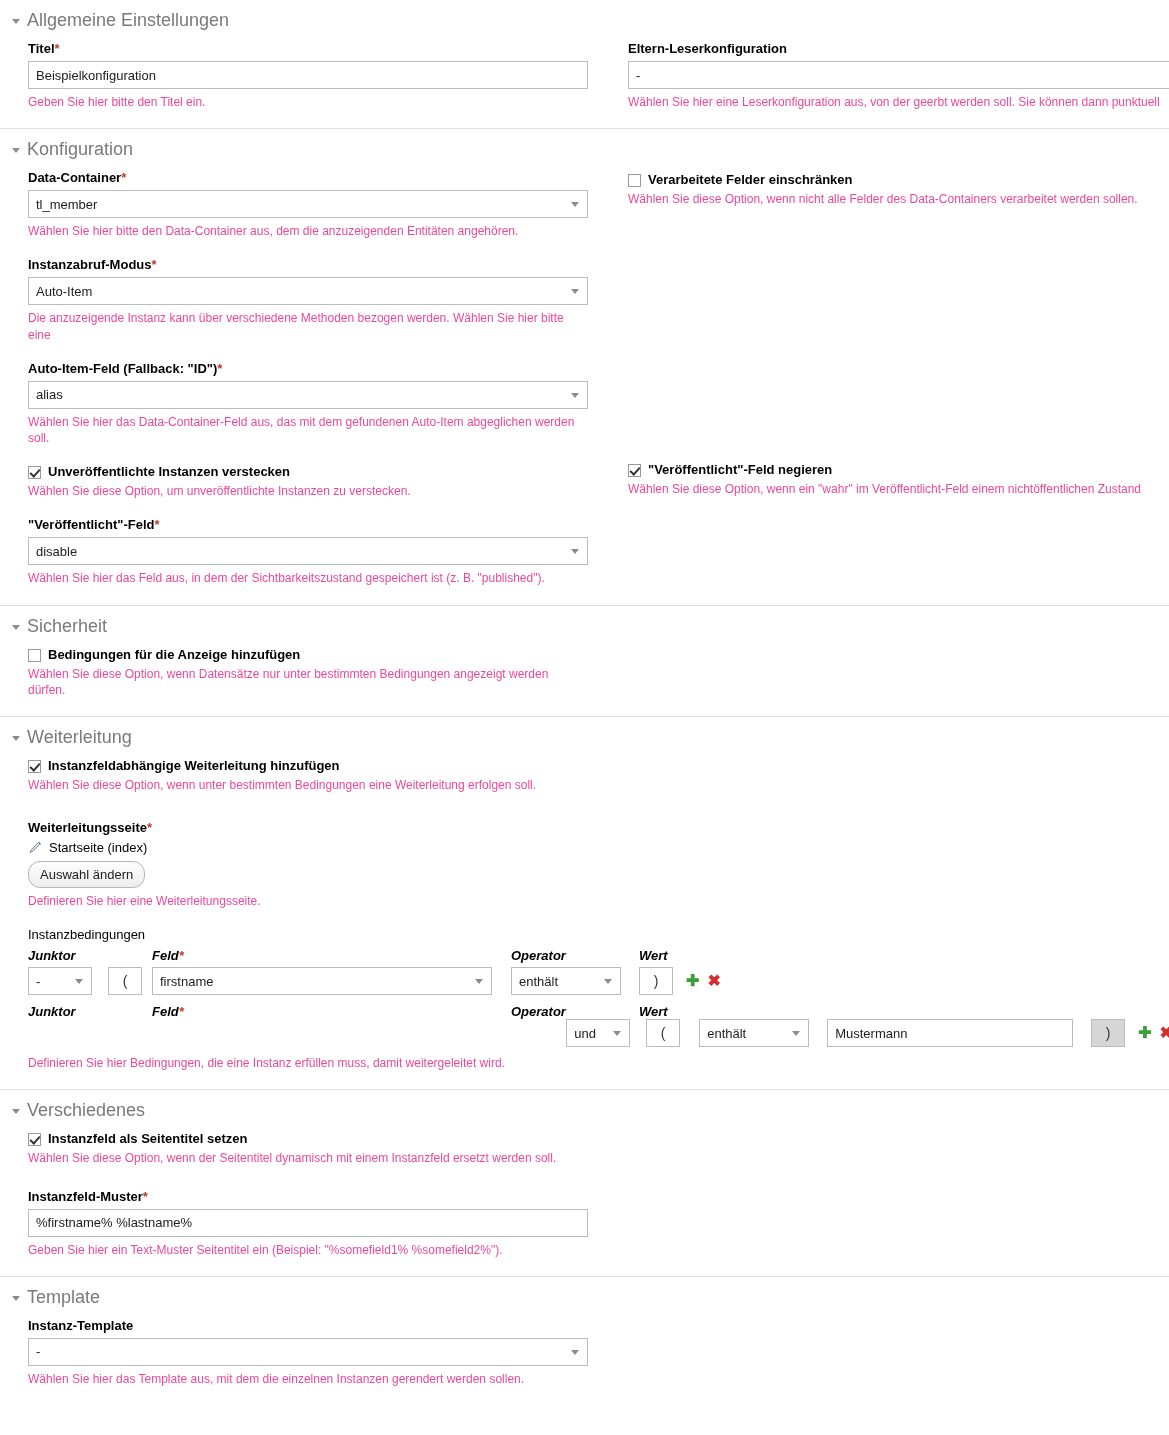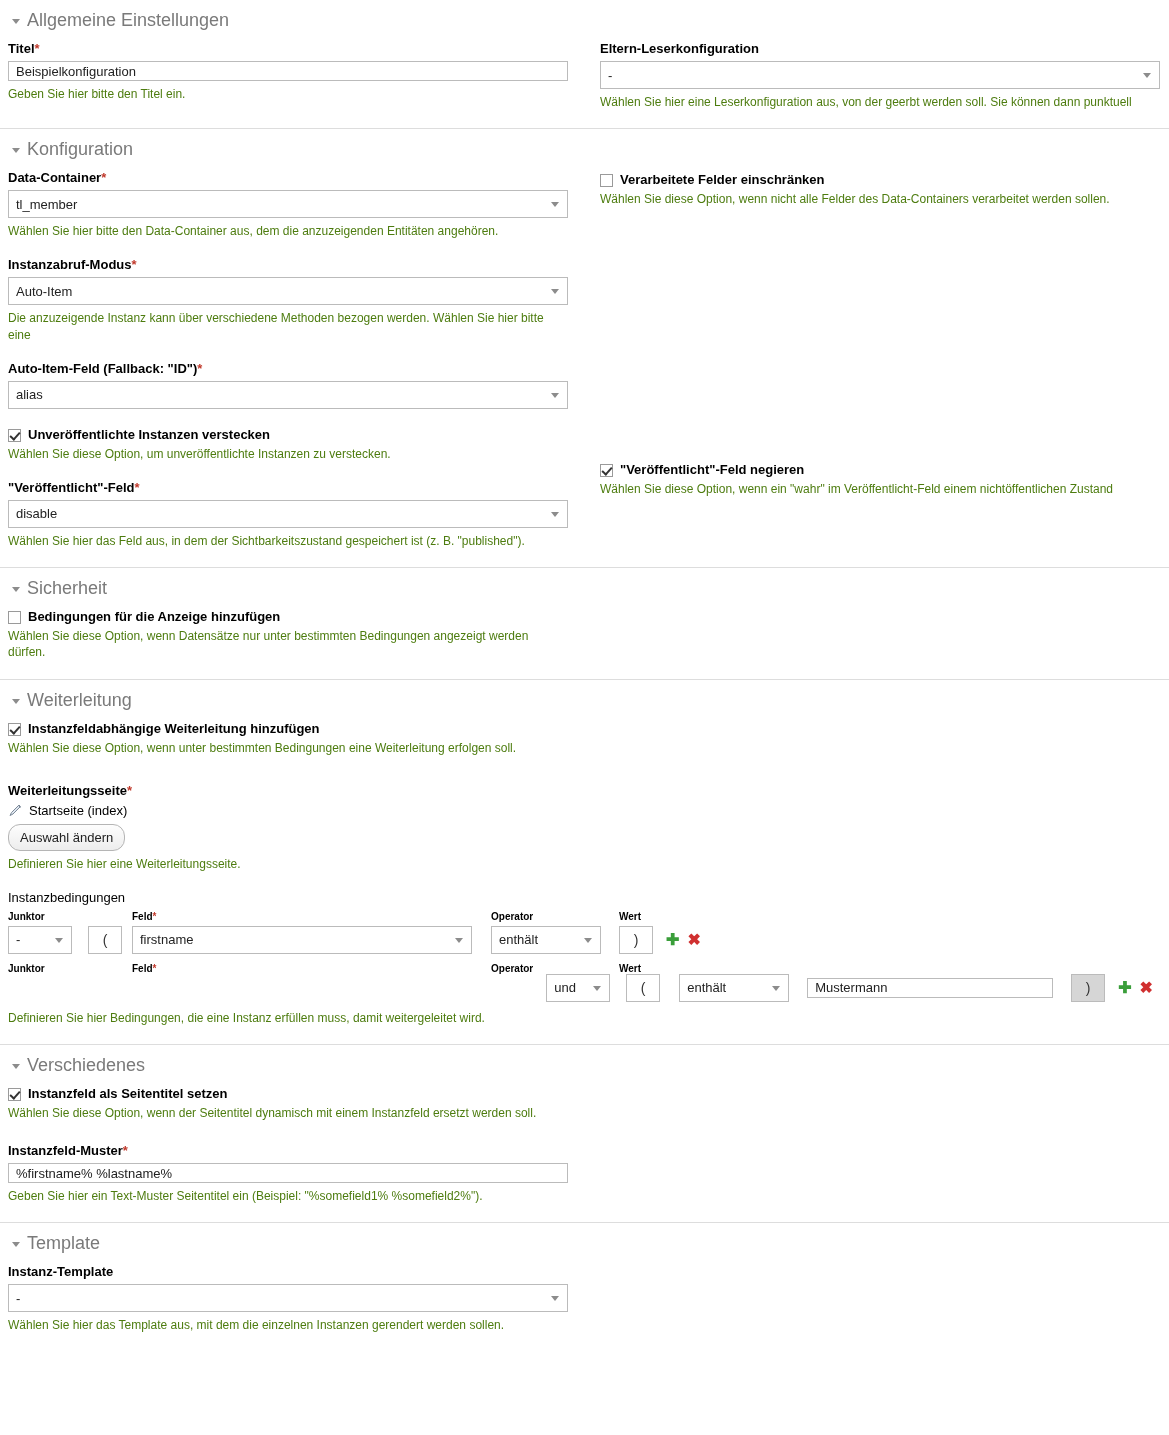--- a/index.html
+++ b/index.html
@@ -40,48 +40,48 @@
     border-right: 4px solid transparent;
     border-top: 5px solid #8c8c8c;
     display: inline-block;
     position: relative;
     top: 1px;
   }
 
   
   .cols {
     display: flex;
-    gap: 32px;
-    padding: 0 8px;
+    gap: 40px;
+    padding: 0 28px;
   }
   .col { width: 560px; flex: 0 0 560px; }
   .col.right { width: 560px; }
 
   .field { margin-bottom: 18px; }
   .field:last-child { margin-bottom: 0; }
 
   label.lbl {
     display: block;
     font-weight: bold;
     font-size: 13px;
     margin-bottom: 5px;
     color: #000;
   }
   .req { color: #c0392b; font-weight: bold; }
 
   .help {
     font-size: 12px;
-    color: #4d7c0f;
+    color: #ec4899;
     margin-top: 5px;
     line-height: 1.35;
   }
 
   input.txt {
     width: 100%;
-    height: 20px;
+    height: 28px;
     padding: 3px 7px;
     border: 1px solid #bbb;
     background: #fff;
     font-family: "Liberation Sans", sans-serif;
     font-size: 13px;
     color: #222;
     border-radius: 0;
   }
 
   .select {
@@ -176,21 +176,22 @@
   .c-junktor { width: 64px; flex: 0 0 64px; }
   .c-paren   { width: 34px; flex: 0 0 34px; margin-left: 16px; }
   .c-feld    { width: 340px; flex: 0 0 340px; margin-left: 10px; }
   .c-op      { width: 110px; flex: 0 0 110px; margin-left: 19px; }
   .c-wert    { width: 246px; flex: 0 0 246px; margin-left: 18px; }
   .c-paren2  { width: 34px; flex: 0 0 34px; margin-left: 18px; }
   .c-acts    { margin-left: 13px; display: flex; gap: 8px; align-items: center; }
 
   .condhdr .hlbl {
     font-weight: bold;
-    font-size: 10px;
+    font-size: 13px;
+    font-style: italic;
   }
   .parenbtn {
     height: 28px;
     border: 1px solid #bbb;
     background: #fff;
     display: flex;
     align-items: center;
     justify-content: center;
     font-size: 14px;
     color: #333;
@@ -266,20 +267,21 @@
           </div>
           <div class="help">Die anzuzeigende Instanz kann über verschiedene Methoden bezogen werden. Wählen Sie hier bitte eine</div>
         </div>
 
         <div class="field">
           <label class="lbl"><span>Auto-Item-Feld (Fallback: "ID")</span><span class="req">*</span></label>
           <div class="select">
             <span>alias</span>
             <span class="arrow"></span>
           </div>
+          <div class="help">Wählen Sie hier das Data-Container-Feld aus, das mit dem gefundenen Auto-Item abgeglichen werden soll.</div>
         </div>
 
         <div class="field cbblock">
           <div class="cbrow">
             <span class="cb checked"></span>
             <span class="cblabel">Unveröffentlichte Instanzen verstecken</span>
           </div>
           <div class="help">Wählen Sie diese Option, um unveröffentlichte Instanzen zu verstecken.</div>
         </div>
 

